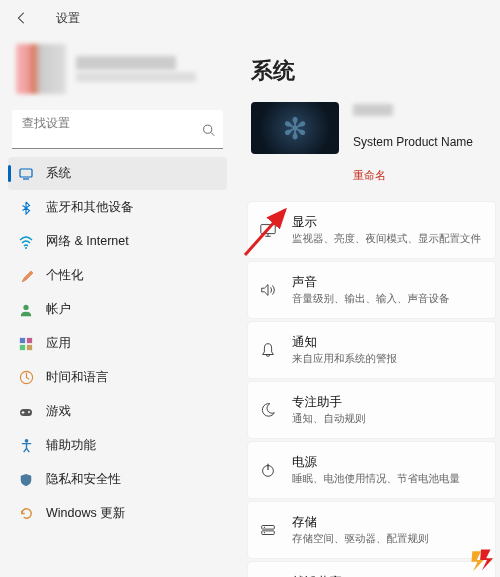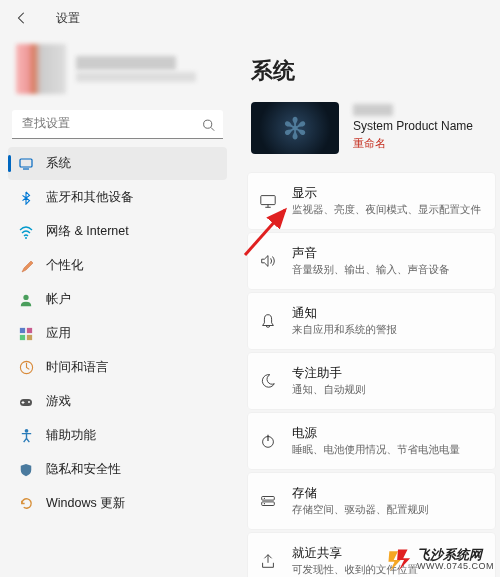--- a/index.html
+++ b/index.html
@@ -10,33 +10,33 @@
 .app-title { font-size: 12px; color: #333; }
 .content { display: flex; flex: 1; overflow: hidden; }
 .sidebar { width: 235px; padding: 0 8px; display: flex; flex-direction: column; }
 .user-block { display: flex; align-items: center; gap: 10px; padding: 8px 8px 12px; }
 .avatar { width: 50px; height: 50px; background: linear-gradient(90deg, #f8b6b6 0%, #e99 25%, #d97b5e 35%, #ccc 50%, #ddd 100%); border-radius: 2px; filter: blur(2px); }
 .user-text { display: flex; flex-direction: column; gap: 2px; }
 .user-name { width: 100px; height: 14px; background: #ccc; filter: blur(2px); border-radius: 2px; }
 .user-email { width: 120px; height: 10px; background: #ddd; filter: blur(2px); border-radius: 2px; }
 .search-wrap { padding: 4px 4px 8px; }
 .search { width: 100%; position: relative; }
-.search input { width: 100%; padding: 6px 28px 8px 10px; border: none; border-bottom: 1px solid #888; background: #fff; font-size: 12px; outline: none; border-radius: 3px 3px 0 0; }
+.search input { width: 100%; padding: 6px 28px 18px 10px; border: none; border-bottom: 1px solid #888; background: #fff; font-size: 12px; outline: none; border-radius: 3px 3px 0 0; }
 .search-icon { position: absolute; right: 8px; top: 50%; transform: translateY(-50%); color: #666; }
 .nav { display: flex; flex-direction: column; gap: 1px; }
 .nav-item { display: flex; align-items: center; gap: 12px; padding: 8px 10px; border-radius: 4px; font-size: 12.5px; color: #222; cursor: pointer; position: relative; }
 .nav-item.active { background: #eaeaea; }
 .nav-item.active::before { content: ""; position: absolute; left: 0; top: 8px; bottom: 8px; width: 3px; background: #0067c0; border-radius: 2px; }
 .nav-icon { width: 16px; height: 16px; display: flex; align-items: center; justify-content: center; flex-shrink: 0; }
 .main { flex: 1; padding: 8px 4px 8px 12px; overflow-y: auto; }
 .main-title { font-size: 22px; font-weight: 600; color: #222; margin: 12px 0 16px 4px; }
 .device-row { display: flex; align-items: flex-start; gap: 14px; margin-bottom: 18px; padding-left: 4px; }
 .device-thumb { width: 88px; height: 52px; background: radial-gradient(circle at 50% 50%, #2a4560 0%, #0a1520 70%); border-radius: 4px; position: relative; overflow: hidden; }
 .device-thumb::after { content: "✻"; position: absolute; top: 50%; left: 50%; transform: translate(-50%, -50%); font-size: 30px; color: #6da5c9; opacity: 0.6; }
-.device-info { display: flex; flex-direction: column; gap: 3px; padding-top: 2px; }
+.device-info { display: flex; flex-direction: column; gap: 19px; padding-top: 2px; }
 .device-maker { width: 40px; height: 12px; background: #ccc; filter: blur(2px); border-radius: 2px; }
 .device-name { font-size: 12px; color: #222; }
 .device-rename { font-size: 11px; color: #c42b1c; }
 .settings-list { display: flex; flex-direction: column; gap: 2px; }
 .setting-item { display: flex; align-items: center; gap: 14px; padding: 12px 10px; background: #fdfdfd; border-radius: 4px; border: 1px solid #f0f0f0; cursor: pointer; }
 .setting-icon { width: 20px; height: 20px; display: flex; align-items: center; justify-content: center; color: #333; flex-shrink: 0; }
 .setting-text { display: flex; flex-direction: column; gap: 1px; }
 .setting-title { font-size: 12.5px; color: #111; font-family: Liberation Serif, serif; }
 .setting-sub { font-size: 10.5px; color: #666; }
 .arrow-annotation { position: absolute; left: 240px; top: 200px; pointer-events: none; z-index: 10; }
@@ -295,17 +295,13 @@
       </marker>
     </defs>
   <line x1="5" y1="55" x2="45" y2="10" stroke="#e02020" stroke-width="3" marker-end="url(#ah)"></line>
 </svg>
 
 <div class="watermark">
   <svg class="wm-logo" viewBox="0 0 30 30">
     <path d="M5 5 L15 5 L10 15 L18 15 L6 28 L11 17 L4 17 Z" fill="#f5a623"></path>
     <path d="M15 3 L26 3 L21 13 L29 13 L16 27 L22 15 L14 15 Z" fill="#e02020"></path>
   </svg>
-  <div class="wm-text">
-    <span class="wm-cn">飞沙系统网</span>
-    <span class="wm-url">WWW.0745.COM</span>
-  </div>
 </div>
 
 </body></html>

